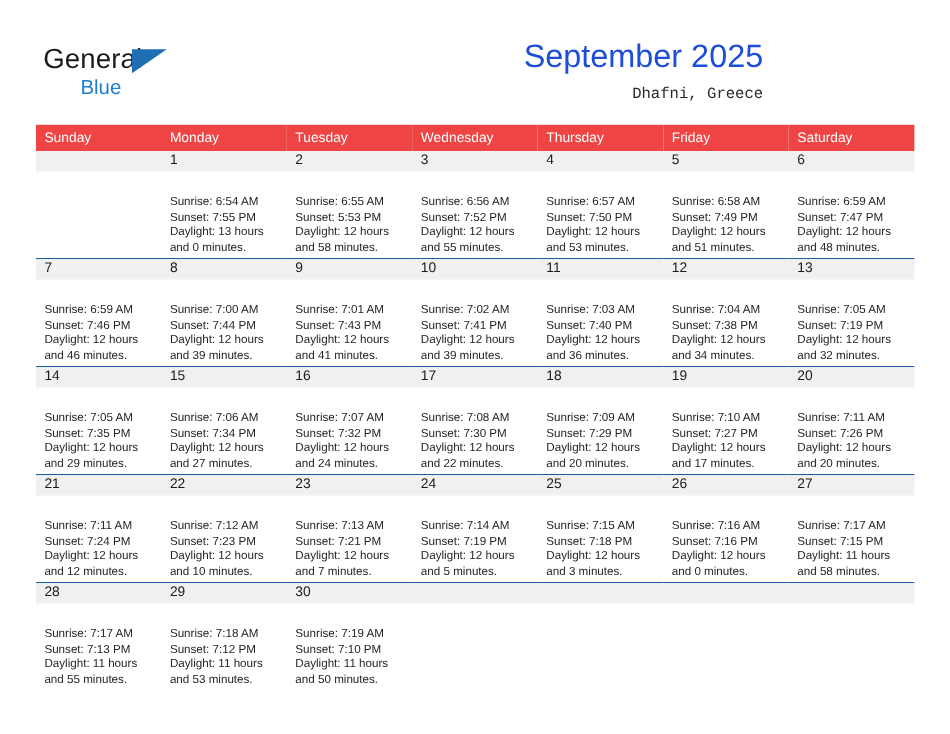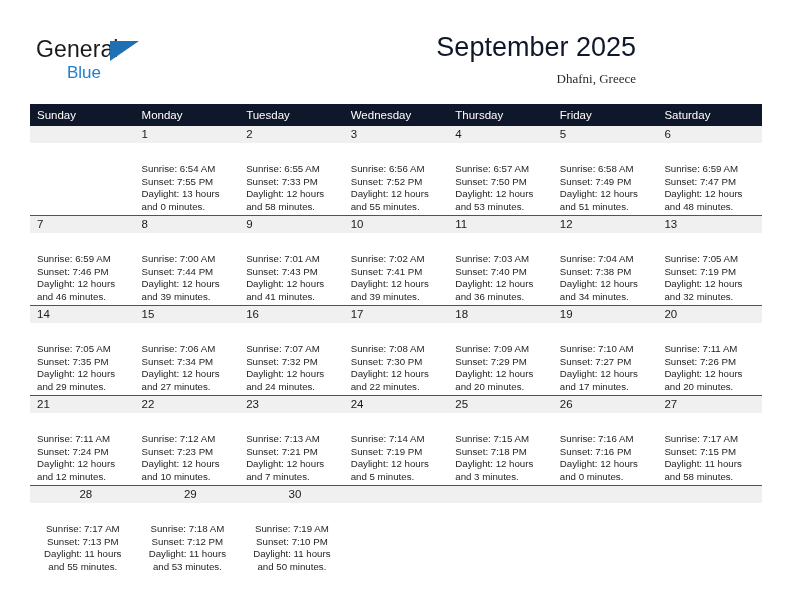--- a/index.html
+++ b/index.html
@@ -68,47 +68,47 @@
 
   .title-block {
     position: absolute;
     right: 36px;
     top: 30px;
     text-align: right;
   }
   .cal-title {
     font-size: 27px;
     line-height: 34px;
-    color: #0f172a;
+    color: #1d4ed8;
     font-weight: normal;
     margin: 0;
     font-family: "Liberation Sans", sans-serif;
     text-align: center;
   }
   .cal-subtitle {
     font-size: 13px;
     line-height: 20px;
     color: #2b2b2b;
     margin: 5px 0 0 0;
-    font-family: Liberation Serif, serif;
+    font-family: Liberation Mono, monospace;
   }
 
   
   .calendar {
     position: absolute;
     left: 30px;
     top: 104px;
     width: 732px;
     border-collapse: collapse;
     table-layout: fixed;
   }
   .calendar col { width: 104.57px; }
 
   .calendar thead th {
-    background: #0f172a;
+    background: #ef4444;
     color: #ffffff;
     font-size: 11.5px;
     font-weight: normal;
     text-align: left;
     padding: 5px 0 5px 7px;
     height: 12px;
     border: none;
     font-family: "Liberation Sans", sans-serif;
   }
 
@@ -117,21 +117,20 @@
     padding: 0;
     border-top: 1px solid #1f5f9e;
     background: #ffffff;
     height: 89px;
   }
   .calendar tbody tr:first-child td {
     border-top: none;
   }
   .calendar tbody tr:last-child td {
     border-bottom: 1px solid #ffffff;
-    text-align: center;
   }
 
   .cell {
     position: relative;
     height: 89px;
     box-sizing: border-box;
   }
   .daynum-band {
     background: #f0f0f0;
     height: 17px;
@@ -211,21 +210,21 @@
                 <div>Daylight: 13 hours</div>
                 <div>and 0 minutes.</div>
               </div>
             </div>
           </td>
           <td>
             <div class="cell">
               <div class="daynum-band">2</div>
               <div class="details">
                 <div>Sunrise: 6:55 AM</div>
-                <div>Sunset: 7:33 PM</div>
+                <div>Sunset: 5:53 PM</div>
                 <div>Daylight: 12 hours</div>
                 <div>and 58 minutes.</div>
               </div>
             </div>
           </td>
           <td>
             <div class="cell">
               <div class="daynum-band">3</div>
               <div class="details">
                 <div>Sunrise: 6:56 AM</div>

